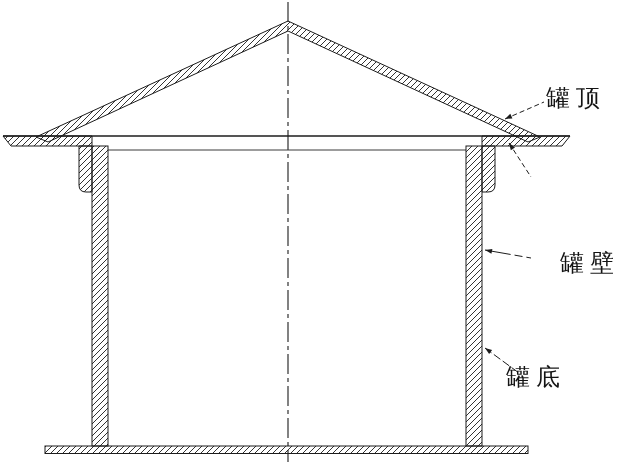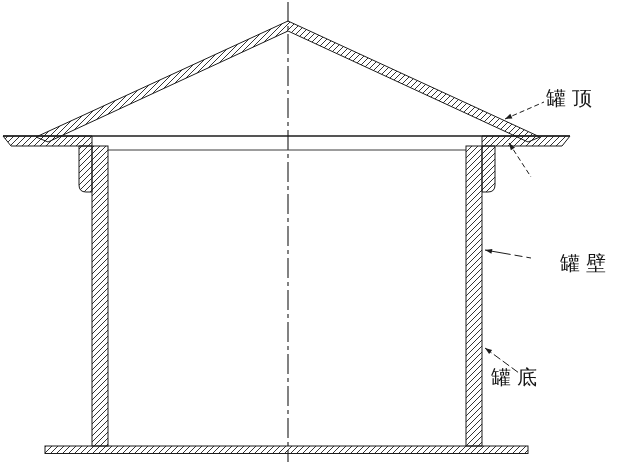--- a/index.html
+++ b/index.html
@@ -8,21 +8,21 @@
     width: 640px;
     height: 467px;
     background: #ffffff;
     overflow: hidden;
     font-family: "DejaVu Sans", sans-serif;
   }
   .stage svg { position: absolute; left: 0; top: 0; }
   .lbl {
     position: absolute;
     color: #141414;
-    font-size: 20px;
+    font-size: 24px;
     letter-spacing: 6px;
     line-height: 22px;
     white-space: nowrap;
     font-weight: 500;
   }
 </style>
 </head>
 <body>
 
 <div class="stage">
@@ -66,15 +66,15 @@
 
     <line x1="485" y1="348" x2="519" y2="373" stroke="#1c1c1c" stroke-width="1" stroke-dasharray="8 3"></line>
     <polygon points="485,348 489.1,354.1 492.1,350.1" fill="#1c1c1c"></polygon>
   </svg>
 
   <div class="lbl" style="left:546px; top:87px">罐顶</div>
 
 
   <div class="lbl" style="left:560px; top:252px">罐壁</div>
 
-  <div class="lbl" style="left:491px; top:366px">罐底</div>
+  <div class="lbl" style="left:506px; top:366px">罐底</div>
 
 </div>
 
 </body></html>

